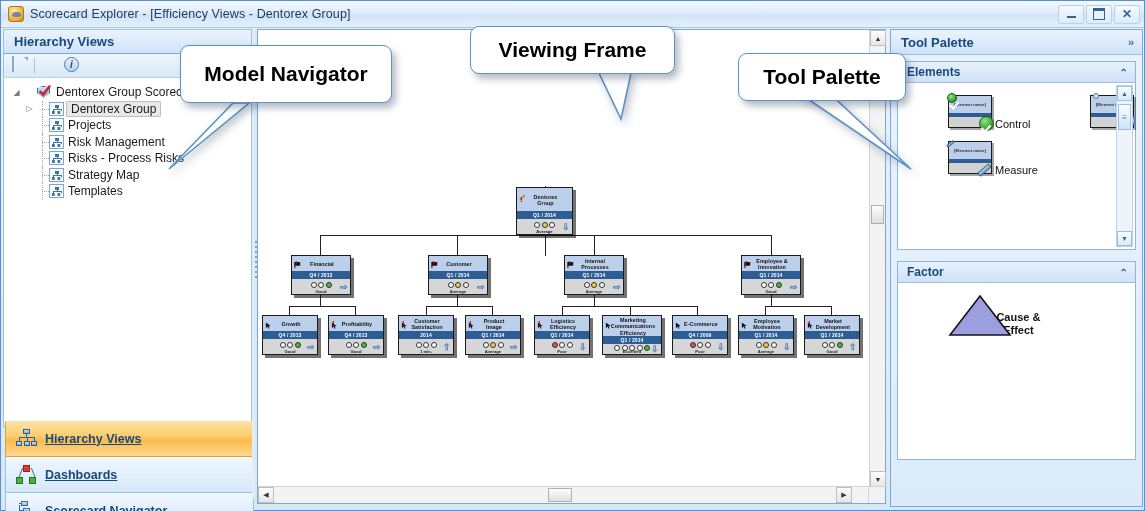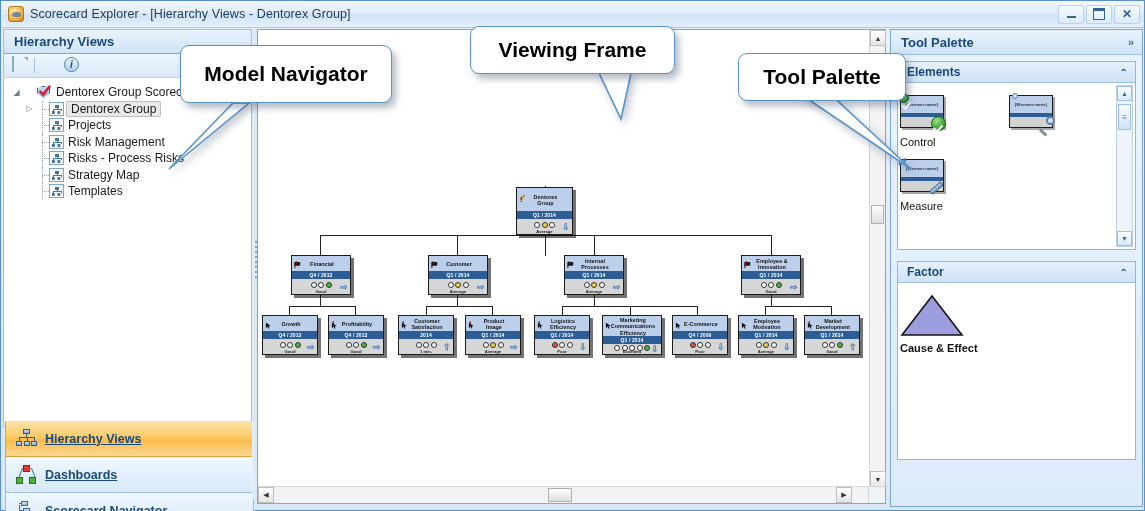--- a/index.html
+++ b/index.html
@@ -250,21 +250,21 @@
     margin:6px 6px 0 6px;border:1px solid #8fb7de;background:#fff;
   }
   .group-head{
     height:21px;background:linear-gradient(180deg,#e7f1fc,#cfe2f6);
     border-bottom:1px solid #9cc0e2;display:flex;align-items:center;padding:0 7px 0 9px;
     font-weight:bold;font-size:12px;color:#17497e;
   }
   .group-head .caret{margin-left:auto;color:#2f6aa6;font-size:10px;}
   .group-body{position:relative;background:#fff;padding:6px 0 6px 0;}
   .tile-grid{display:grid;grid-template-columns:1fr 1fr;}
-  .tile{display:flex;flex-direction:column;align-items:flex-start;padding:6px 2px 4px 2px;}
+  .tile{display:flex;flex-direction:row;align-items:flex-end;padding:6px 2px 4px 2px;margin-left:48px;}
   .tile-lbl{font-size:11px;color:#111;text-align:center;margin-top:5px;line-height:13px;}
   
   .el-card{width:47px;height:36px;position:relative;}
   .el-card .card{
     position:absolute;left:0;top:0;width:44px;height:33px;
     background:#fff;border:1px solid #1a1a1a;box-shadow:2px 2px 0 rgba(0,0,0,.35);
     display:flex;flex-direction:column;
   }
   .el-card .ctop{flex:1;background:#bcd0ec;display:flex;align-items:center;justify-content:center;}
   .el-card .ctop span{font-size:4.3px;line-height:5px;color:#333;text-align:center;font-weight:bold;}
@@ -321,21 +321,21 @@
   .callout-tail{position:absolute;z-index:39;}
   .callout-tail svg{display:block;filter:drop-shadow(3px 4px 4px rgba(40,60,85,.30));}
 </style>
 </head>
 <body>
 
 <div class="window">
 
   <div class="titlebar">
     <div class="app-icon"></div>
-    <div class="title-text">Scorecard Explorer - [Hierarchy Views - Dentorex Group]</div>
+    <div class="title-text">Scorecard Explorer - [Efficiency Views - Dentorex Group]</div>
     <div class="win-btns">
       <div class="win-btn min"></div>
       <div class="win-btn max"></div>
       <div class="win-btn close">✕</div>
     </div>
   </div>
 
   <div class="left-panel">
     <div class="panel-header">Hierarchy Views</div>
 

